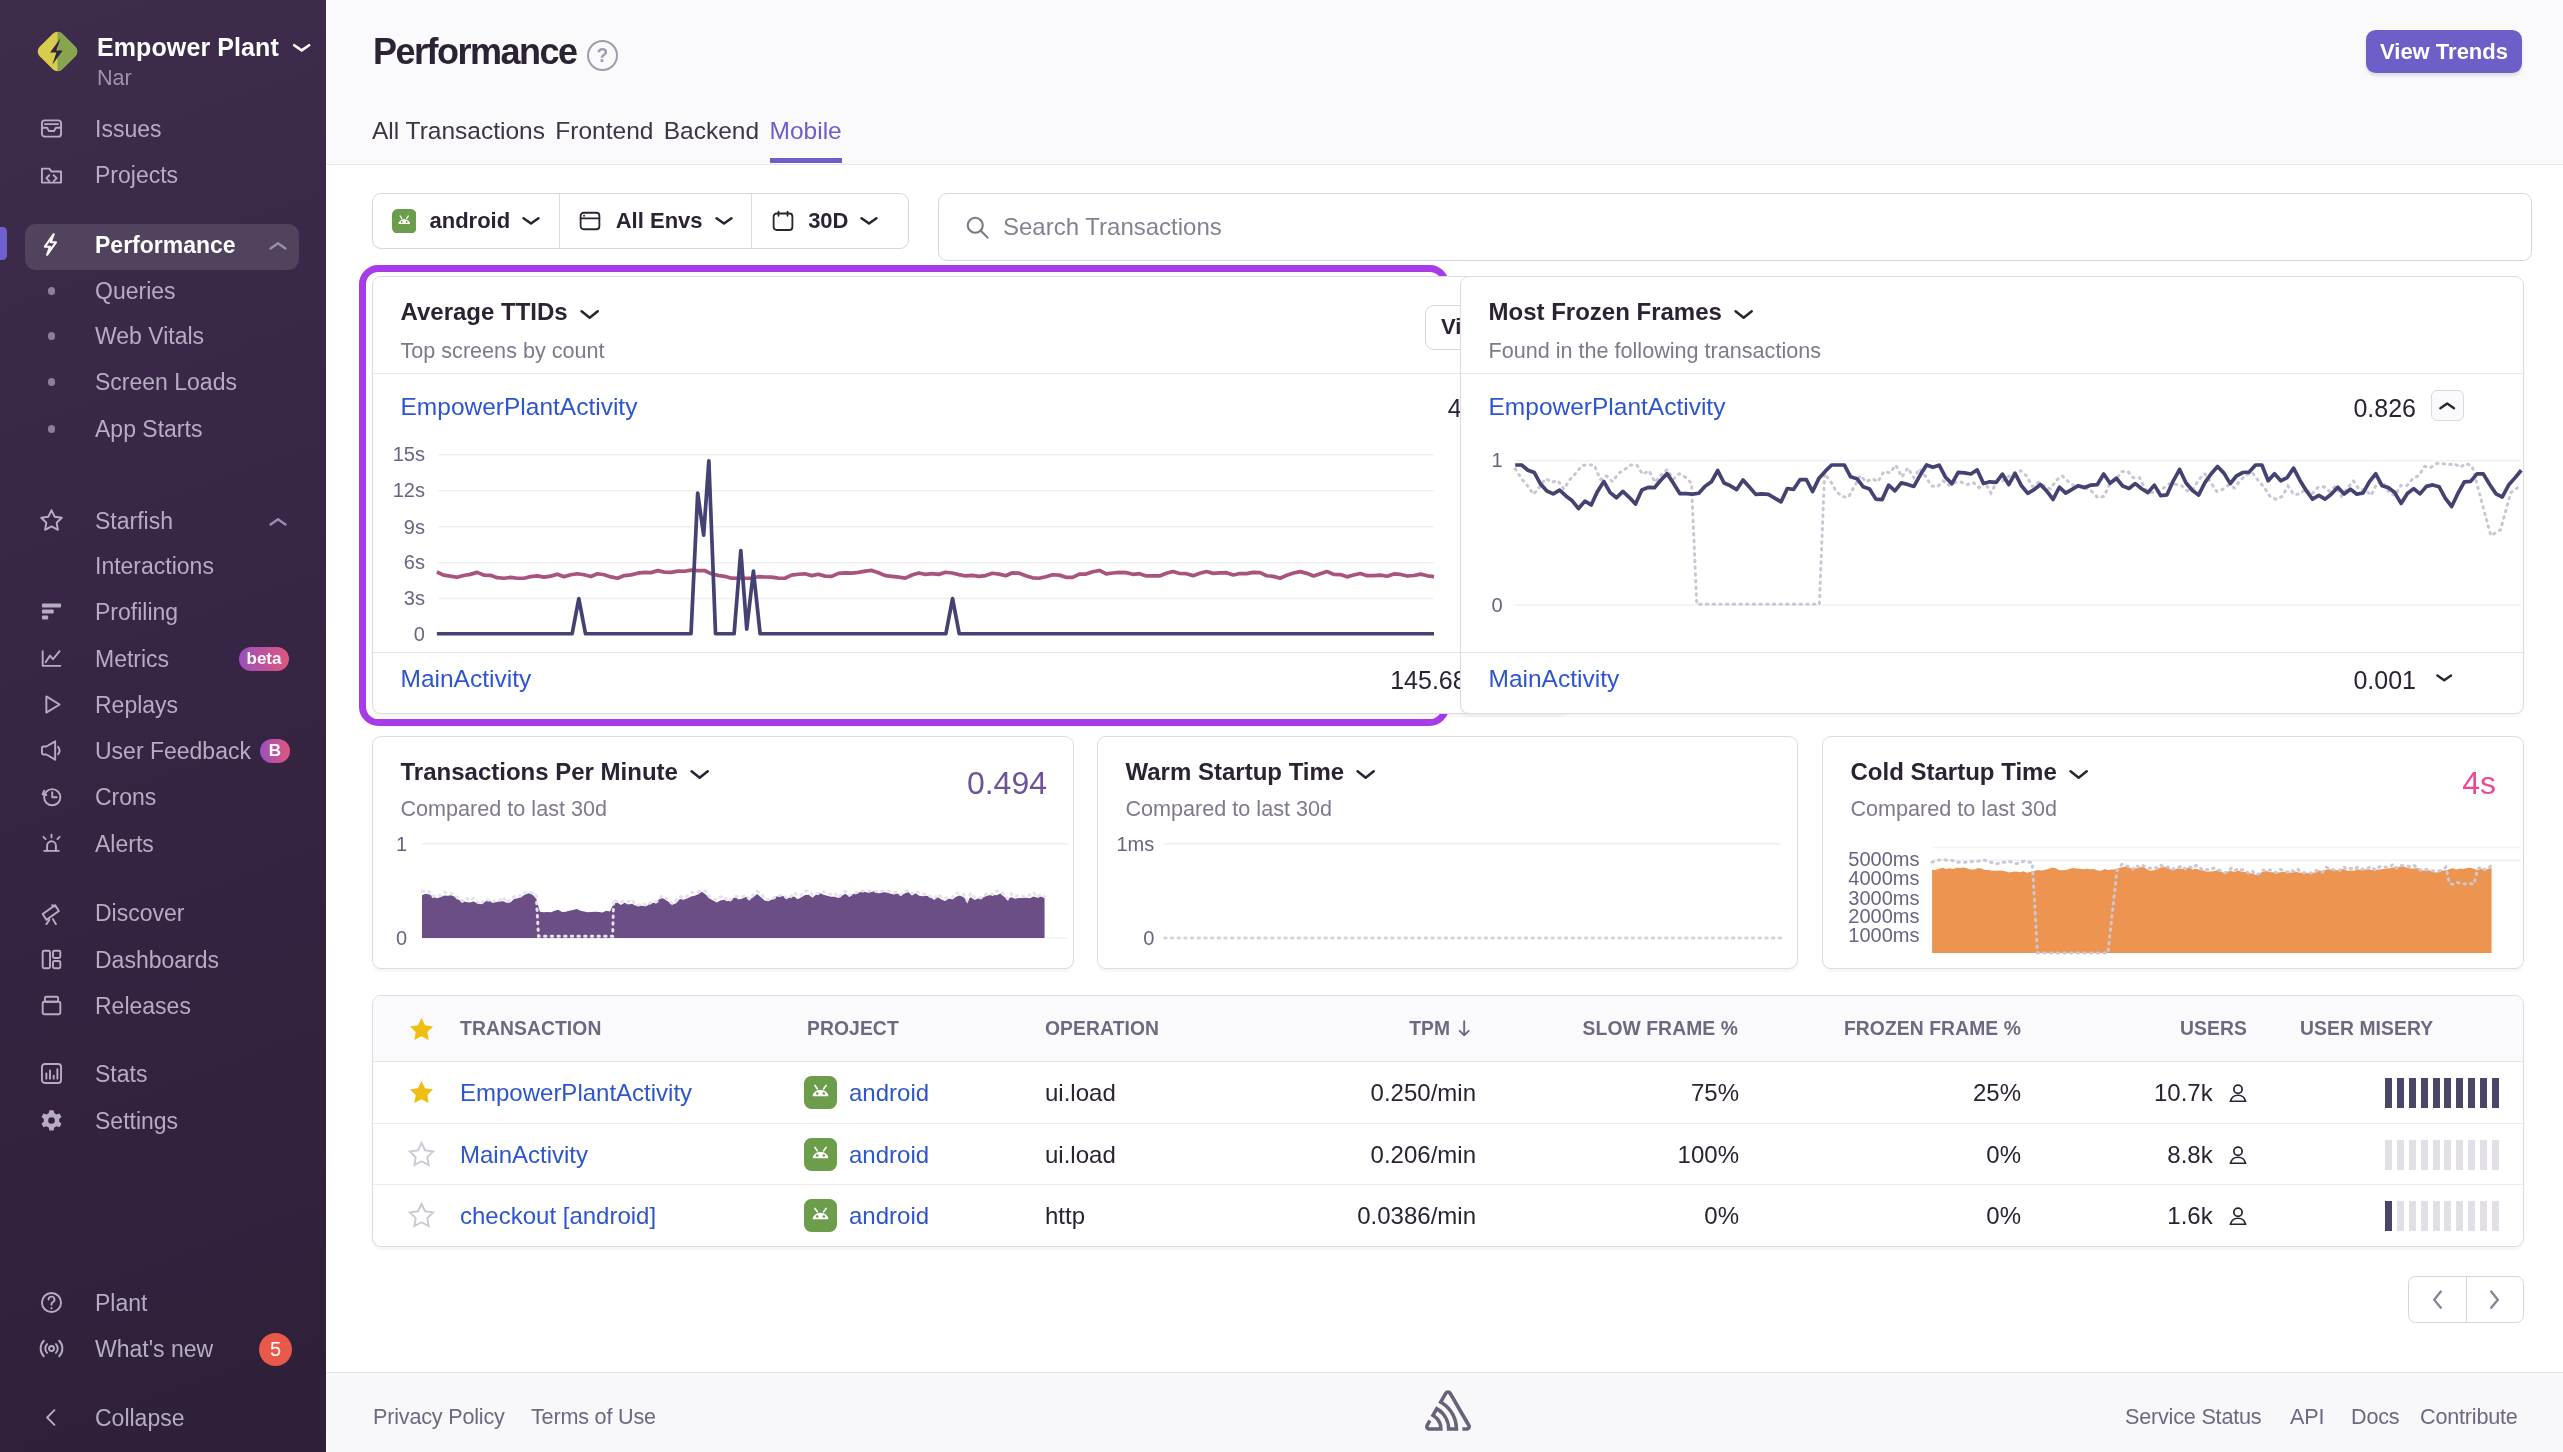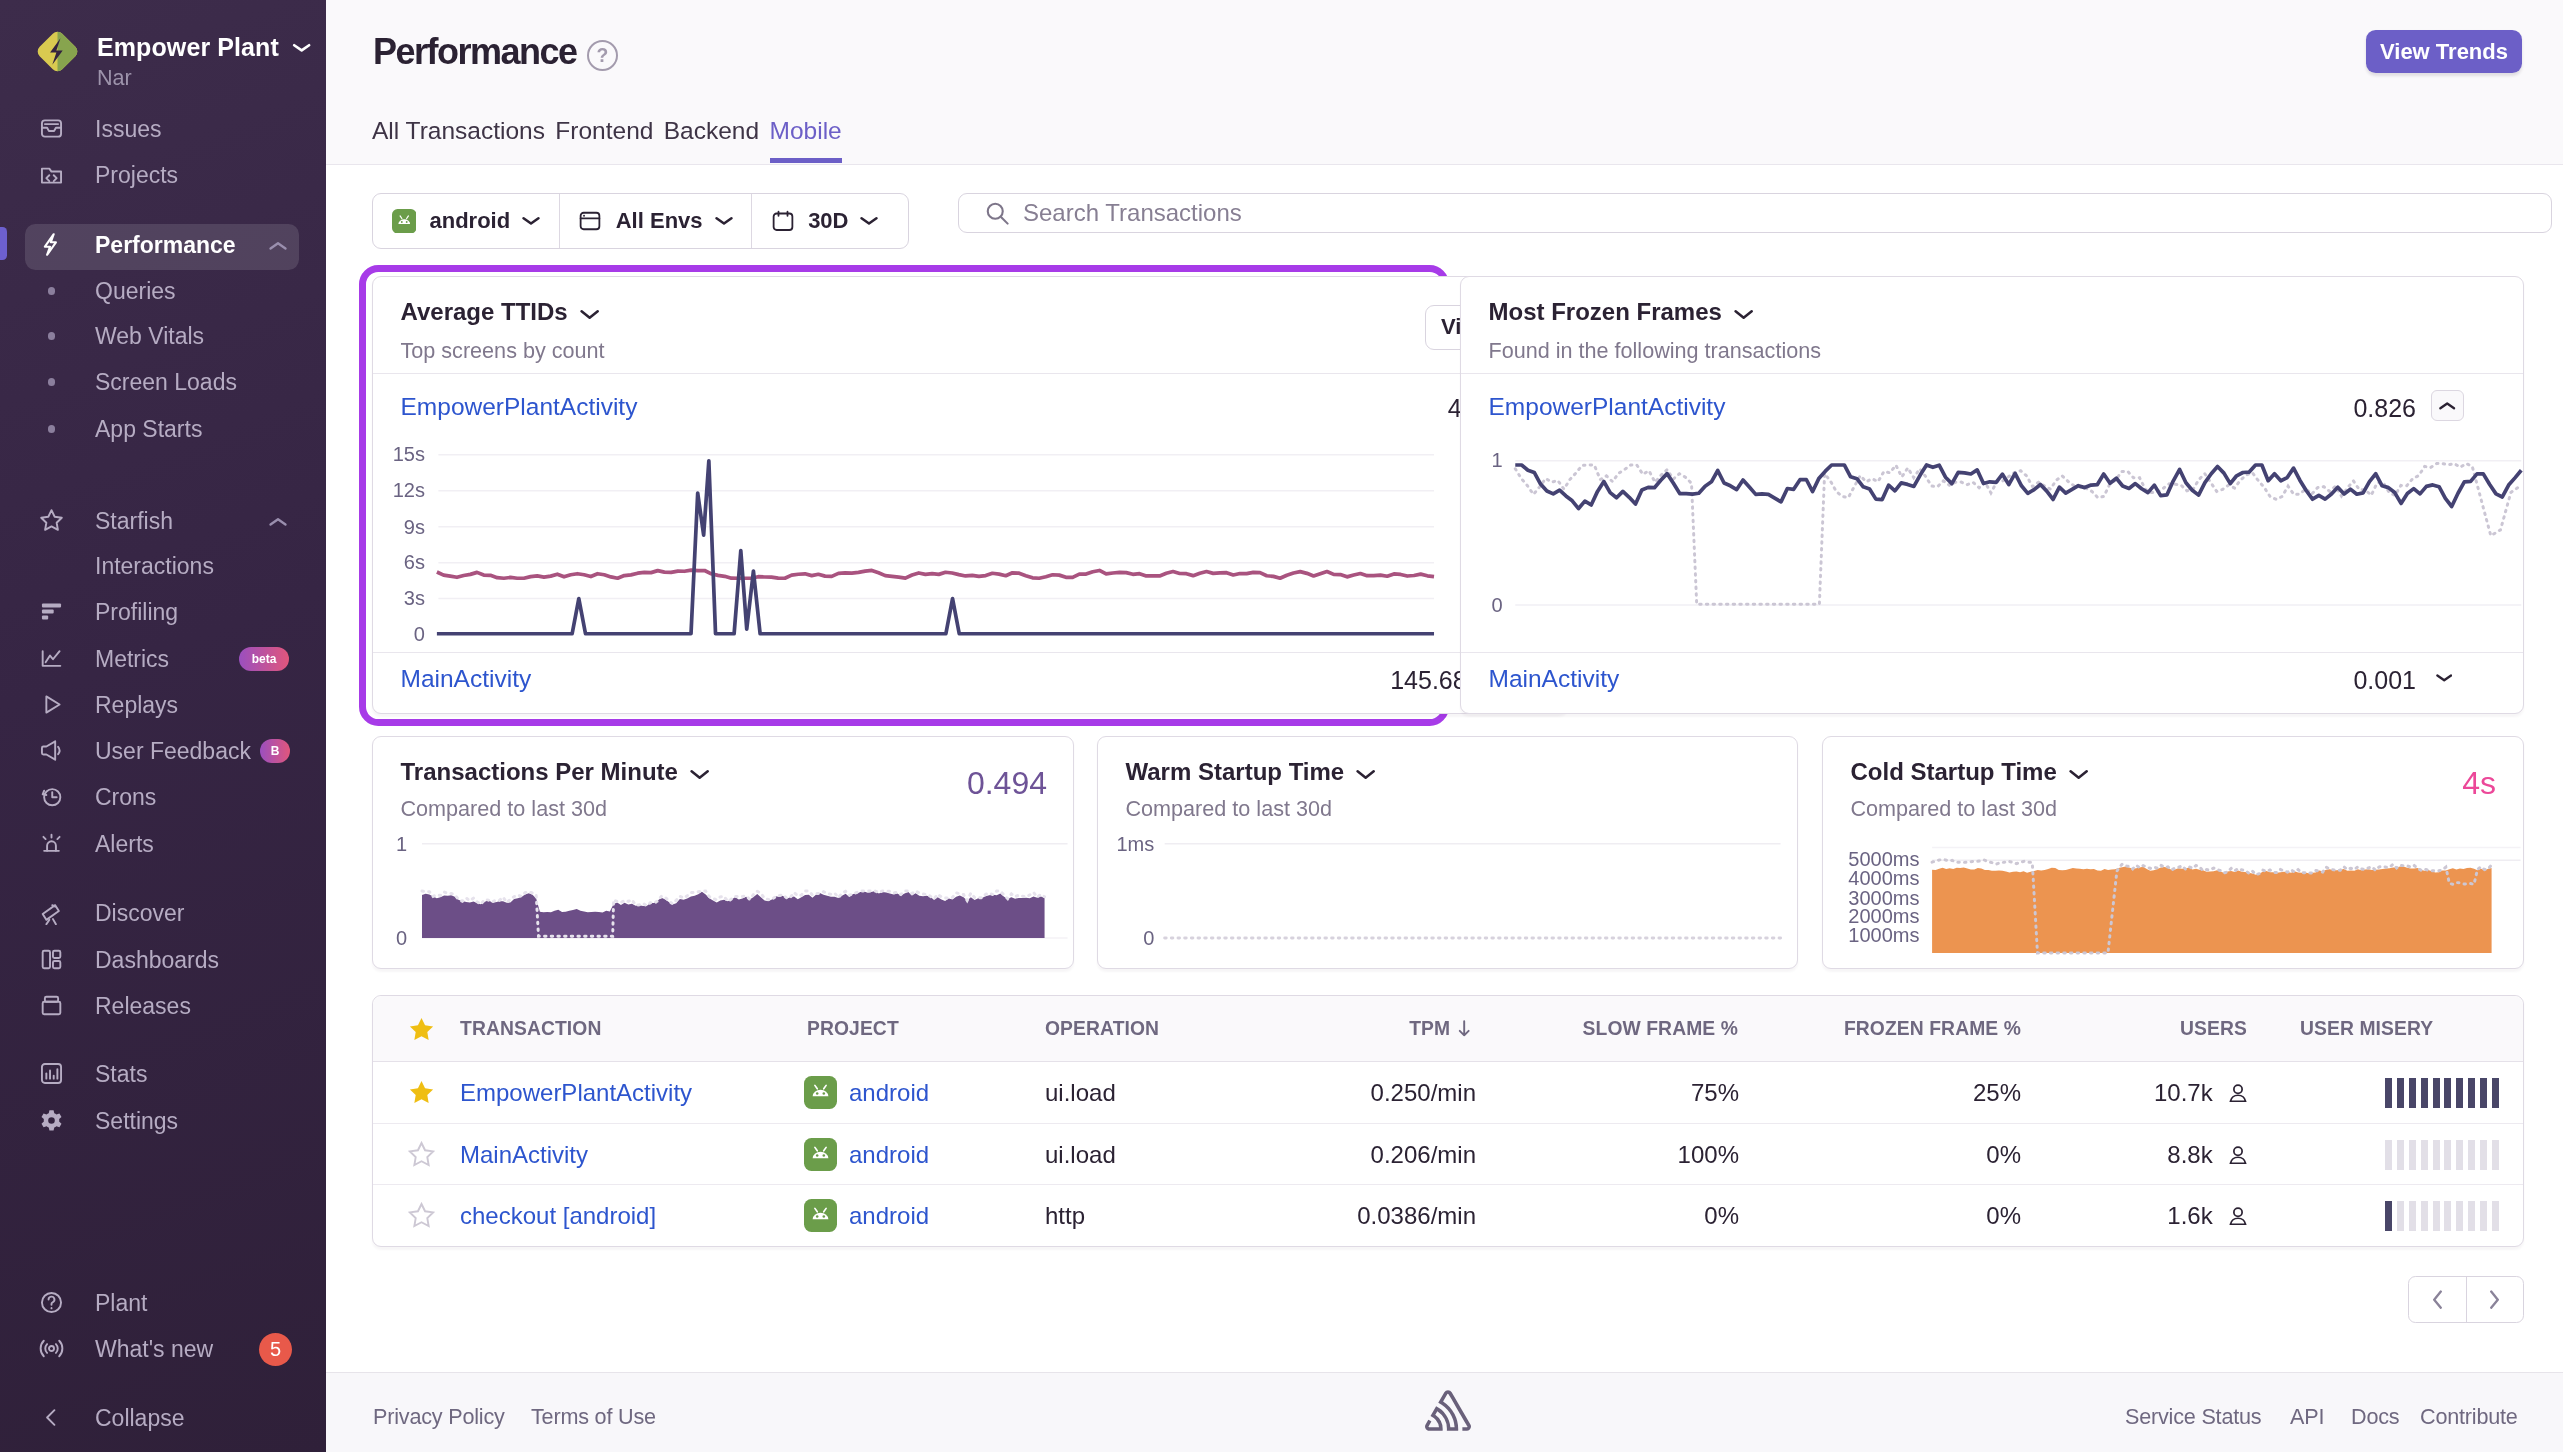--- a/index.html
+++ b/index.html
@@ -11,42 +11,42 @@
 .orgsub{position:absolute;left:97px;top:65px;font-size:21.6px;color:#9d93ab}
 .navrow{position:absolute;left:0;height:46px;width:326px}
 .navrow .ic{position:absolute;left:39px;top:10.4px;width:25px;height:25px}
 .navrow .ic svg{width:25px;height:25px}
 .andic svg{width:33px;height:33px}
 .navrow .lb{position:absolute;left:95px;top:50%;transform:translateY(-50%);font-size:23px;color:#b6acc3;white-space:nowrap}
 .navrow .dot{position:absolute;left:48px;top:19.3px;width:7.4px;height:7.4px;border-radius:50%;background:#8b7f9d}
 .navrow .chev{position:absolute;right:39px;top:18px}
 .navactive{position:absolute;left:24.5px;top:224px;width:274px;height:46px;background:rgba(255,255,255,.12);border-radius:10.4px}
 .navpill{position:absolute;left:0;top:227px;width:6.7px;height:33px;background:#6d60cf;border-radius:0 4.5px 4.5px 0}
-.badge{position:absolute;font-size:12px;font-weight:600;color:#fff;display:flex;align-items:center;justify-content:center;
+.badge{position:absolute;font-size:17px;font-weight:600;color:#fff;display:flex;align-items:center;justify-content:center;
  background:linear-gradient(90deg,#9a4fbf,#e1567c);border-radius:15px}
 .badge5{position:absolute;width:33px;height:33px;border-radius:50%;background:#e8594a;color:#fff;font-size:20px;
  display:flex;align-items:center;justify-content:center}
 
 .main{position:absolute;inset:0;background:#fff}
 .hdr{position:absolute;left:0;top:0;right:0;height:165px;background:#faf9fb;border-bottom:1.5px solid #e9e6ed}
 h1{position:absolute;left:373px;top:31px;font-size:36px;font-weight:700;color:#2b2233;letter-spacing:-1.5px}
 .helpc{position:absolute;left:587px;top:40px;width:31px;height:31px;border-radius:50%;border:2.2px solid #a39bad;
  color:#a39bad;font-size:19.3px;font-weight:700;display:flex;align-items:center;justify-content:center}
 .vtrends{position:absolute;right:41px;top:30px;width:156px;height:43px;background:#6c5fc7;border-radius:9.7px;
  color:#fff;font-size:22px;font-weight:600;display:flex;align-items:center;justify-content:center;box-shadow:0 2.2px 3px rgba(43,34,51,.12)}
 .tabs{position:absolute;left:372px;top:117px;display:flex;gap:10.4px}
 .tab{font-size:24.5px;color:#3e3446;padding-bottom:13.4px}
 .tab.act{color:#6c5fc7;border-bottom:5.2px solid #6c5fc7}
 
 .fbar{position:absolute;left:372px;top:193px;width:537px;height:56px;background:#fff;border:1.5px solid #d9d4df;
  border-radius:9px;display:flex;align-items:center}
 .fseg{display:flex;align-items:center;height:100%;padding:0 18.6px}
 .fseg+.fseg{border-left:1.5px solid #ddd8e2}
 .fseg .t{font-size:22px;font-weight:600;color:#2b2233;margin:0 12px 0 13.4px;white-space:nowrap}
-.search{position:absolute;left:958px;top:193px;width:1594px;height:40px;background:#fff;border:1.5px solid #d9d4df;
+.search{position:absolute;left:938px;top:193px;width:1594px;height:68px;background:#fff;border:1.5px solid #d9d4df;
  border-radius:9px;display:flex;align-items:center;padding-left:25px}
 .search .ph{font-size:24px;color:#877f93;margin-left:12px}
 
 .card{position:absolute;background:#fff;border:1.5px solid #dfdae4;border-radius:9px;box-shadow:0 2.2px 2.2px rgba(43,34,51,.04)}
 .ring{position:absolute;left:359px;top:265px;width:1090px;height:461px;border:7.4px solid #a73be8;border-radius:19.3px}
 .ctitle{position:absolute;left:27.5px;top:21px;font-size:24px;font-weight:700;color:#2b2233;white-space:nowrap}
 .csub{position:absolute;left:27.5px;top:61px;font-size:21.6px;color:#80788d;white-space:nowrap}
 .cdiv{position:absolute;left:0;right:0;border-top:1.5px solid #e9e6ed}
 .viewall{position:absolute;right:27px;top:27.5px;width:115px;height:45px;border:1.5px solid #d9d4df;border-radius:9px;
  font-size:22px;font-weight:600;color:#2b2233;display:flex;align-items:center;justify-content:center;background:#fff}

